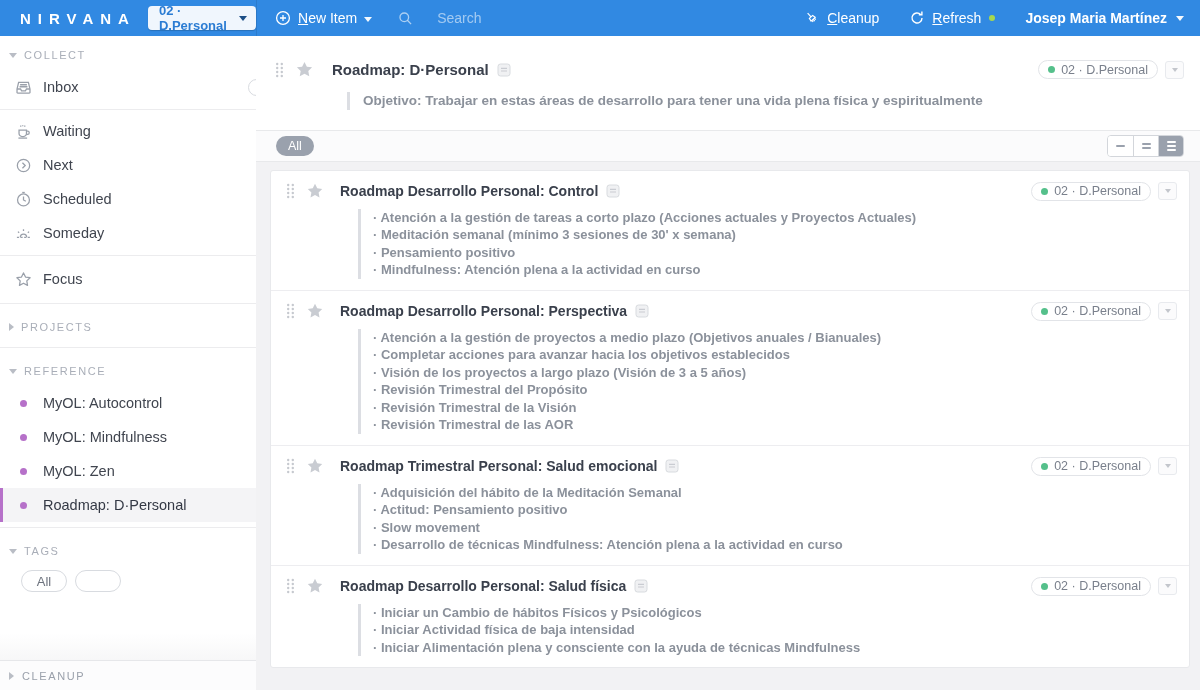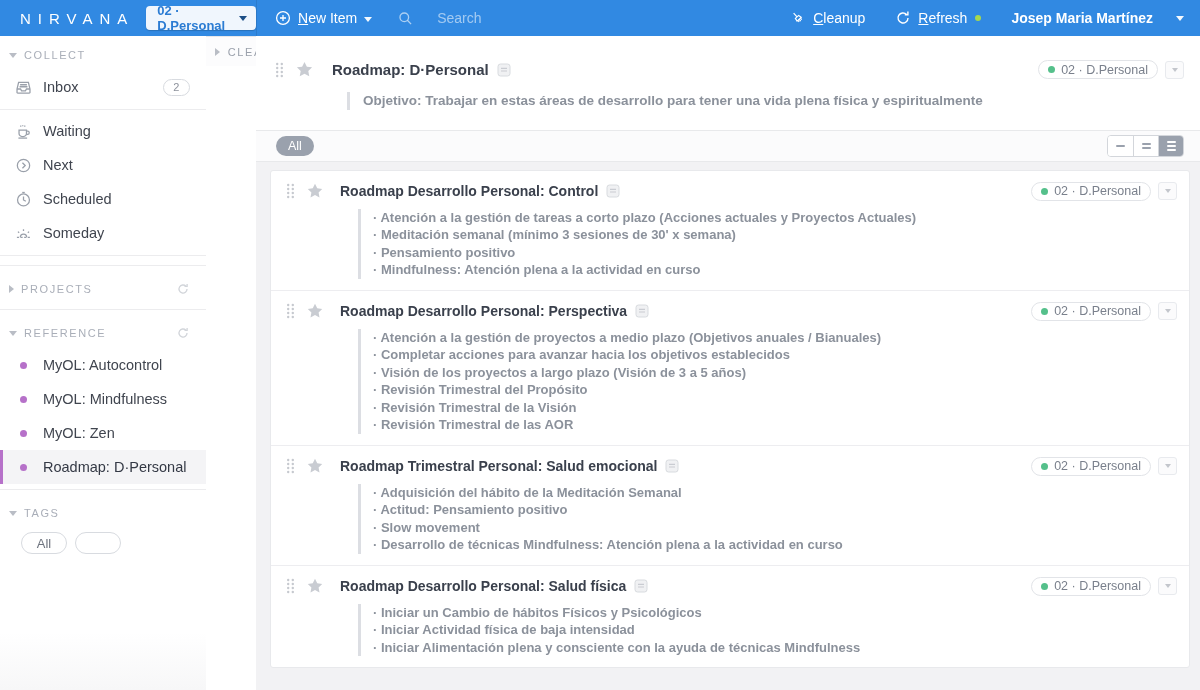--- a/index.html
+++ b/index.html
@@ -13,47 +13,47 @@
   }
   svg { display:block; }
 
   
   .topbar {
     position:absolute; top:0; left:0; right:0; height:36px;
     background:var(--accent,#3189e2);
     display:flex; align-items:center; color:#fff;
   }
   .topbar-left { width:256px; display:flex; align-items:center; flex-shrink:0; height:100%; }
-  .brand { margin-left:20px; font-size:15px; font-weight:400; letter-spacing:7px; color:#fff;text-align:right; }
+  .brand { margin-left:20px; font-size:15px; font-weight:700; letter-spacing:7px; color:#fff;text-align:right; }
   .scope-chip {
     margin-left:12px; height:24px; padding:0 9px 0 11px; border-radius:4px;
     background:#f0f6fd; color:#2b7cd3; font-size:13px; font-weight:700;
     display:flex; align-items:center; gap:7px; cursor:pointer;
     box-shadow:0 1px 1px rgba(0,0,0,.18);
   }
   .scope-chip .caret { border:4px solid transparent; border-top:5px solid #1c4e86; margin-top:4px; }
   .topbar-main { flex:1; height:100%; display:flex; align-items:center; border-left:1px solid rgba(0,0,0,.10); padding:0 16px 0 18px; }
   .tb-btn { display:flex; align-items:flex-end; gap:7px; font-size:14px; color:#fff; cursor:pointer; }
   .hotkey::first-letter { text-decoration:underline; }
   .tb-caret { border:4px solid transparent; border-top:5px solid rgba(255,255,255,.95); margin-top:4px; }
   .tb-search { display:flex; align-items:center; gap:24px; margin-left:26px; flex:1; }
   .tb-search input {
     background:transparent; border:none; outline:none; color:#fff; font-size:14px;
     font-family:"Liberation Sans", sans-serif; width:300px;
   }
   .tb-search input::placeholder { color:rgba(255,255,255,.55); }
   .tb-right { display:flex; align-items:center; gap:30px; }
   .status-dot { width:6px; height:6px; border-radius:50%; background:#a6d84f; margin-left:-22px; }
-  .user-menu { display:flex; align-items:center; gap:23px; font-size:14px; font-weight:600; cursor:pointer; }
+  .user-menu { display:flex; align-items:center; gap:9px; font-size:14px; font-weight:600; cursor:pointer; }
 
   
   .sidebar {
     position:absolute; top:36px; left:0; bottom:0; width:292px;
     background:#fff; border-right:1px solid #e4e5e8;
-    display:flex; flex-direction:row;
+    display:flex; flex-direction:column;
   }
   .side-scroll { flex:1; display:flex; flex-direction:column; overflow:hidden; }
   .sec-hdr {
     display:flex; align-items:center; gap:7px; padding:0 0 0 9px; height:30px; margin-top:4px;
     font-size:11px; letter-spacing:1.6px; color:#a9aeb8; cursor:pointer;
   }
   .tri { width:0; height:0; border-left:4px solid transparent; border-right:4px solid transparent; border-top:5px solid #b9bdc5; flex-shrink:0; }
   .tri.closed { border-top:4px solid transparent; border-bottom:4px solid transparent; border-left:5px solid #b9bdc5; border-right:none; }
   .side-row {
     display:flex; align-items:center; gap:11px; height:34px; padding-left:15px;
@@ -245,20 +245,28 @@
         <svg width="17" height="17" viewBox="0 0 16 16" fill="none" stroke="#9aa0aa" stroke-width="1.2">
             <path d="M5 11.6a3 3 0 0 1 6 0"></path>
             <path d="M1.8 11.6h12.4" stroke-dasharray="2 1.4"></path>
             <path d="M8 5.6V3.9M3.9 7.3 2.8 6.2M12.1 7.3l1.1-1.1" stroke-dasharray="1.6 1"></path>
           </svg>
       </span>
       <span>Someday</span>
     </div>
     <div class="side-div"></div>
 
+    <div class="side-row" style="height:38px">
+      <span class="ic">
+        <svg width="17" height="17" viewBox="0 0 16 16" fill="none" stroke="#9aa0aa" stroke-width="1.2">
+            <path d="M8 1.8l1.9 3.9 4.3.6-3.1 3 .7 4.2L8 11.5l-3.8 2 .7-4.2-3.1-3 4.3-.6z" stroke-linejoin="round"></path>
+          </svg>
+      </span>
+      <span>Focus</span>
+    </div>
     <div class="side-div"></div>
 
     <div class="sec-hdr">
       <span class="tri closed"></span>
       <span>PROJECTS</span>
       <span class="sync">
         <svg width="14" height="14" viewBox="0 0 16 16" fill="none" stroke="#d2d5da" stroke-width="1.5">
             <path d="M12.6 8a4.6 4.6 0 1 1-1.3-3.2"></path>
             <path d="M12.7 2.2v2.9h-2.9"></path>
           </svg>

